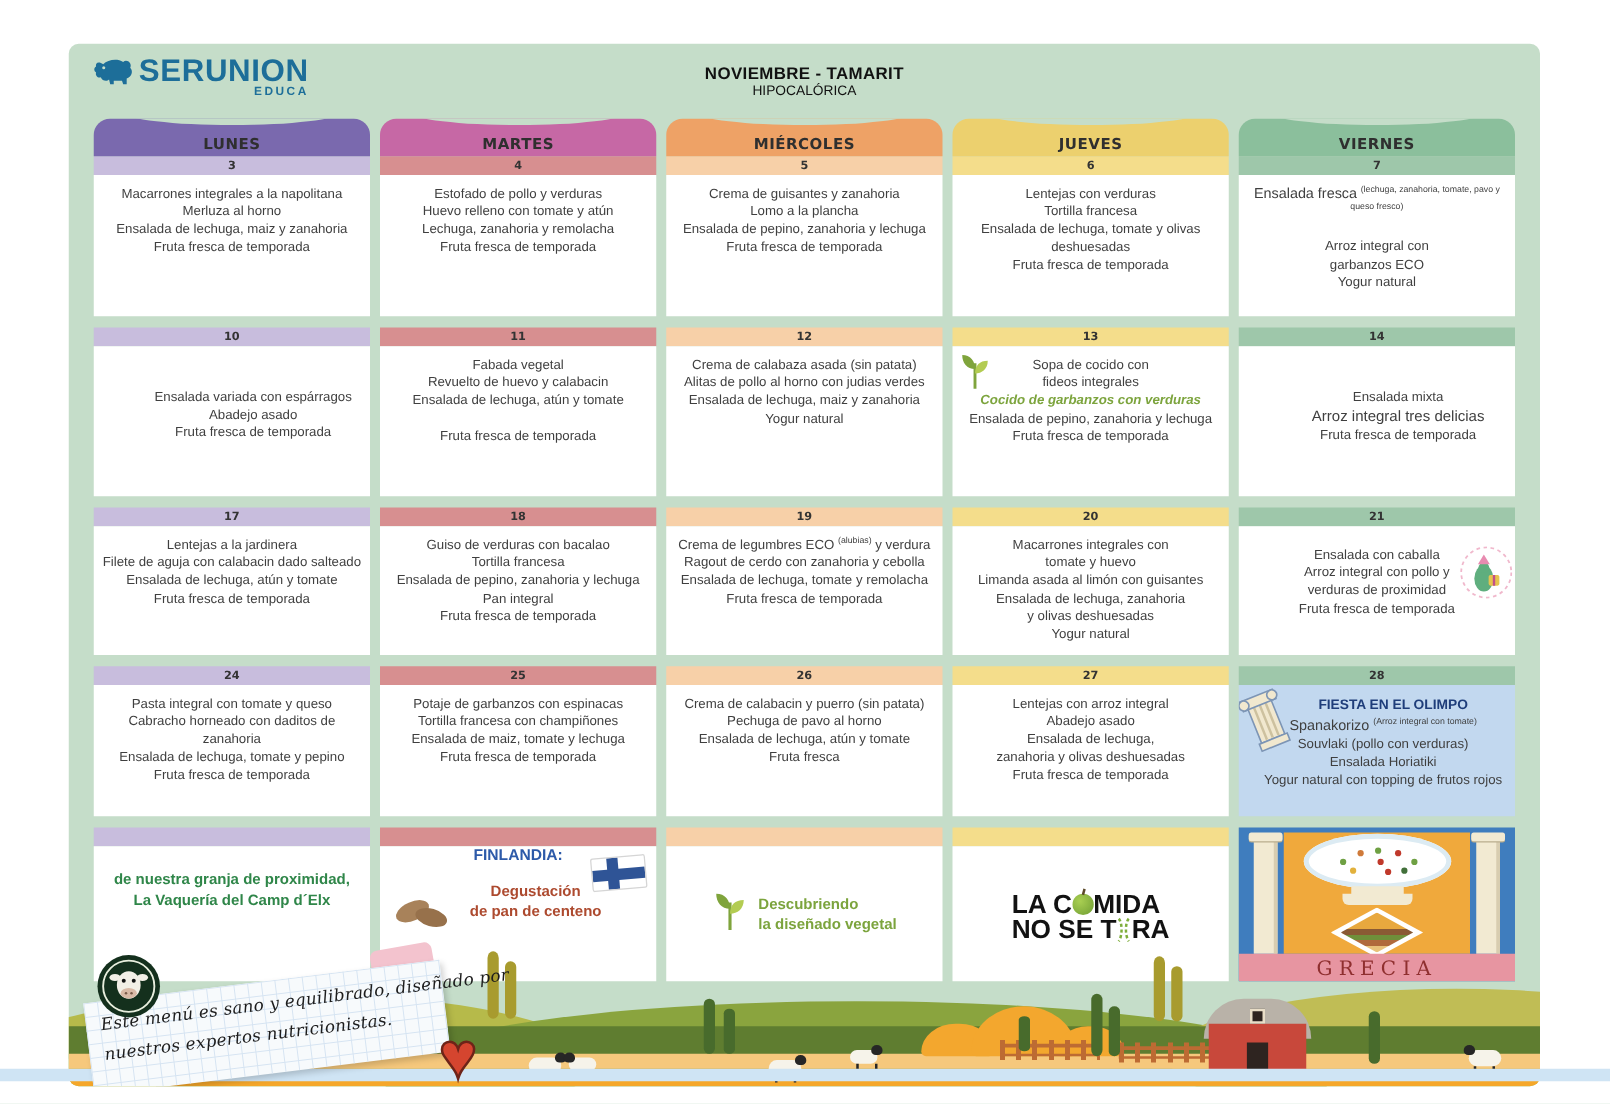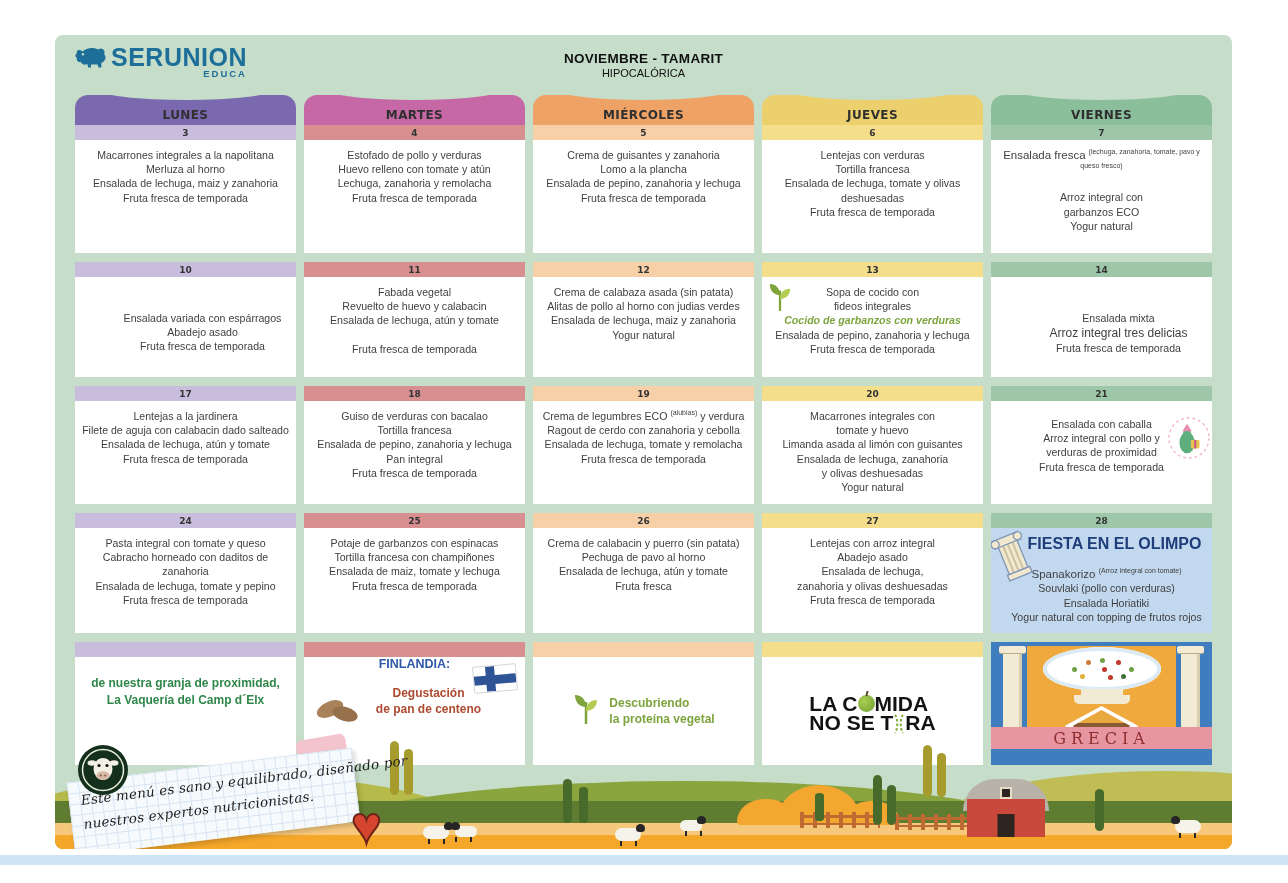--- a/index.html
+++ b/index.html
@@ -22,40 +22,40 @@
   .grid { display:grid; grid-template-columns:repeat(5,1fr); column-gap:8px; padding:0 20px; }
   .col { display:flex; flex-direction:column; }
 
   .wave { position:relative; height:30px; border-radius:13px 13px 0 0; overflow:hidden; display:flex; align-items:flex-end; justify-content:center; }
   .wave::before { content:""; position:absolute; top:-15px; left:50%; transform:translateX(-50%); width:78%; height:20px; border-radius:50%; background:#c5ddc9; }
   .dayname { position:relative; font-family:"DejaVu Sans", sans-serif; font-weight:bold; font-size:12px; color:#2f2f2f; letter-spacing:.4px; padding-bottom:3px; }
 
   .band { height:15px; display:flex; align-items:center; justify-content:center; font-size:9px; font-weight:bold; color:#333; font-family:"DejaVu Sans", sans-serif; }
 
   .cell { background:#fff; text-align:center; padding:8px 6px 0; position:relative; font-size:10.6px; line-height:14.2px; color:#3f3f3f; margin-bottom:9px; }
-  .w1{height:113px}.w2{height:100px}.w3{height:103px}.w4{height:105px}.w5{height:108px;margin-bottom:0;}
+  .w1{height:113px}.w2{height:120px}.w3{height:103px}.w4{height:105px}.w5{height:108px;margin-bottom:0;}
   .ln{min-height:14.2px;}
   .ptop{padding-top:34px;padding-left:40px;}
   .mt8{margin-top:8px;}
   .big{font-size:12px;line-height:16px;}
   sup{font-size:7px;line-height:8px;}
   .eco-line{font-weight:bold;font-style:italic;color:#7ca43d;}
 
   .lun .wave{background:#7a69ae}.lun .band{background:#c8bddd}
   .mar .wave{background:#c668a5}.mar .band{background:#d78f90}
   .mie .wave{background:#eea266}.mie .band{background:#f7d0a8}
   .jue .wave{background:#ecd06e}.jue .band{background:#f4dd8b}
   .vie .wave{background:#8bbf9c}.vie .band{background:#9ec7aa}
 
   .sprout-pos{position:absolute;left:5px;top:5px;}
   .croc-pos{position:absolute;right:2px;top:16px;}
 
   
   .fiesta{background:#c2d8ef;padding-top:9px;}
-  .fiesta-title{font-size:16px;font-weight:800;color:#1e3d7a;margin-bottom:16px;padding-left:26px;}
+  .fiesta-title{font-size:11px;font-weight:800;color:#1e3d7a;margin-bottom:3px;padding-left:26px;}
   .fiesta .col-icon{position:absolute;left:0px;top:2px;}
   .fiesta .ln{padding-left:10px;}
 
   
   .extra-mon{padding-top:18px;}
   .extra-mon .ln{font-size:12px;line-height:17px;font-weight:bold;color:#2f8649;}
   .cow-pos{position:absolute;left:2px;bottom:-34px;z-index:6;}
 
   .extra-tue{padding-top:0;}
   .fin-title{font-size:12.5px;font-weight:800;color:#2d5aa9;margin-bottom:14px;}
@@ -82,21 +82,21 @@
   .pcol{position:absolute;top:8px;bottom:22px;width:19px;background:#f2ead2;box-shadow:inset -3px 0 0 #d8cdb0;}
   .pcol::before{content:"";position:absolute;top:-4px;left:-4px;right:-4px;height:7px;background:#f2ead2;border-radius:2px;box-shadow:0 1px 0 #b9ad8d;}
   .pcol.l{left:12px}.pcol.r{right:12px}
   .plate{position:absolute;left:50%;transform:translateX(-50%);top:5px;width:118px;height:44px;background:#fff;border-radius:50%;box-shadow:inset 0 0 0 4px #dcebf3;}
   .salad{position:absolute;left:50%;top:25px;width:5px;height:5px;border-radius:50%;background:#c0392b;
     box-shadow:-30px 0 0 #6fa043,-16px -7px 0 #cf7a3a,-2px -9px 0 #6fa043,14px -7px 0 #c0392b,27px 0 0 #6fa043,-22px 7px 0 #e2b13c,6px 8px 0 #c0392b,19px 7px 0 #42703a;}
   .pedestal{position:absolute;left:50%;transform:translateX(-50%);top:47px;width:42px;height:15px;background:#f2ead2;border-radius:0 0 8px 8px;box-shadow:-10px 3px 0 -3px #f2ead2,10px 3px 0 -3px #f2ead2;}
   .mplate{position:absolute;left:50%;top:64px;transform:translateX(-50%);width:74px;height:40px;background:#fff;clip-path:polygon(50% 0,100% 50%,50% 100%,0 50%);}
   .mouss{position:absolute;left:50%;top:68px;transform:translateX(-50%);width:58px;height:32px;clip-path:polygon(50% 0,100% 50%,50% 100%,0 50%);
     background:linear-gradient(#e8a83e 0 42%,#8a5a34 42% 56%,#6f8f3a 56% 70%,#b06a3c 70% 84%,#e8c27a 84%);}
-  .grecia-band{position:absolute;left:0;right:0;bottom:16px;height:22px;background:#e795a1;display:flex;align-items:center;justify-content:center;}
+  .grecia-band{position:absolute;left:0;right:0;bottom:0;height:22px;background:#e795a1;display:flex;align-items:center;justify-content:center;}
   .grecia-band span{font-family:"DejaVu Serif",serif;font-size:16px;letter-spacing:5px;color:#8f2f2f;}
 
   
   .scene{position:relative;height:84px;overflow:visible;}
   .hill{position:absolute;border-radius:50%;}
   .bandrect{position:absolute;left:0;right:0;}
   .stack{position:absolute;background:#f3a72e;border-radius:50% 50% 4px 4px / 90% 90% 4px 4px;}
   .fence{position:absolute;height:16px;background:repeating-linear-gradient(90deg,#bd6b33 0 4px,transparent 4px 13px);}
   .fence::before{content:"";position:absolute;left:0;right:0;top:3px;height:2.5px;background:#bd6b33;}
   .fence::after{content:"";position:absolute;left:0;right:0;bottom:3px;height:2.5px;background:#bd6b33;}
@@ -286,21 +286,21 @@
       <div class="cell w5 extra-wed">
         <span>
           <svg width="28" height="32" viewBox="0 0 28 32">
             <path d="M14 31 C14 22 14 15 14 9" stroke="#7fa43c" stroke-width="2.5" fill="none"></path>
             <path d="M14 14 C7 14 3 9 3 2 C10 2 14 7 14 14 Z" fill="#7fa43c"></path>
             <path d="M14 18 C20 18 25 14 25 7 C18 7 14 11 14 18 Z" fill="#b3cc52"></path>
           </svg>
         </span>
         <div class="wed-lines">
           <div class="ln">Descubriendo</div>
-          <div class="ln">la proteína vegetal</div>
+          <div class="ln">la diseñado vegetal</div>
         </div>
       </div>
     </div>
 
     <div class="col jue">
       <div class="wave">
           <span class="dayname">JUEVES</span>
         </div>
       <div class="band">6</div>
       <div class="cell w1">

